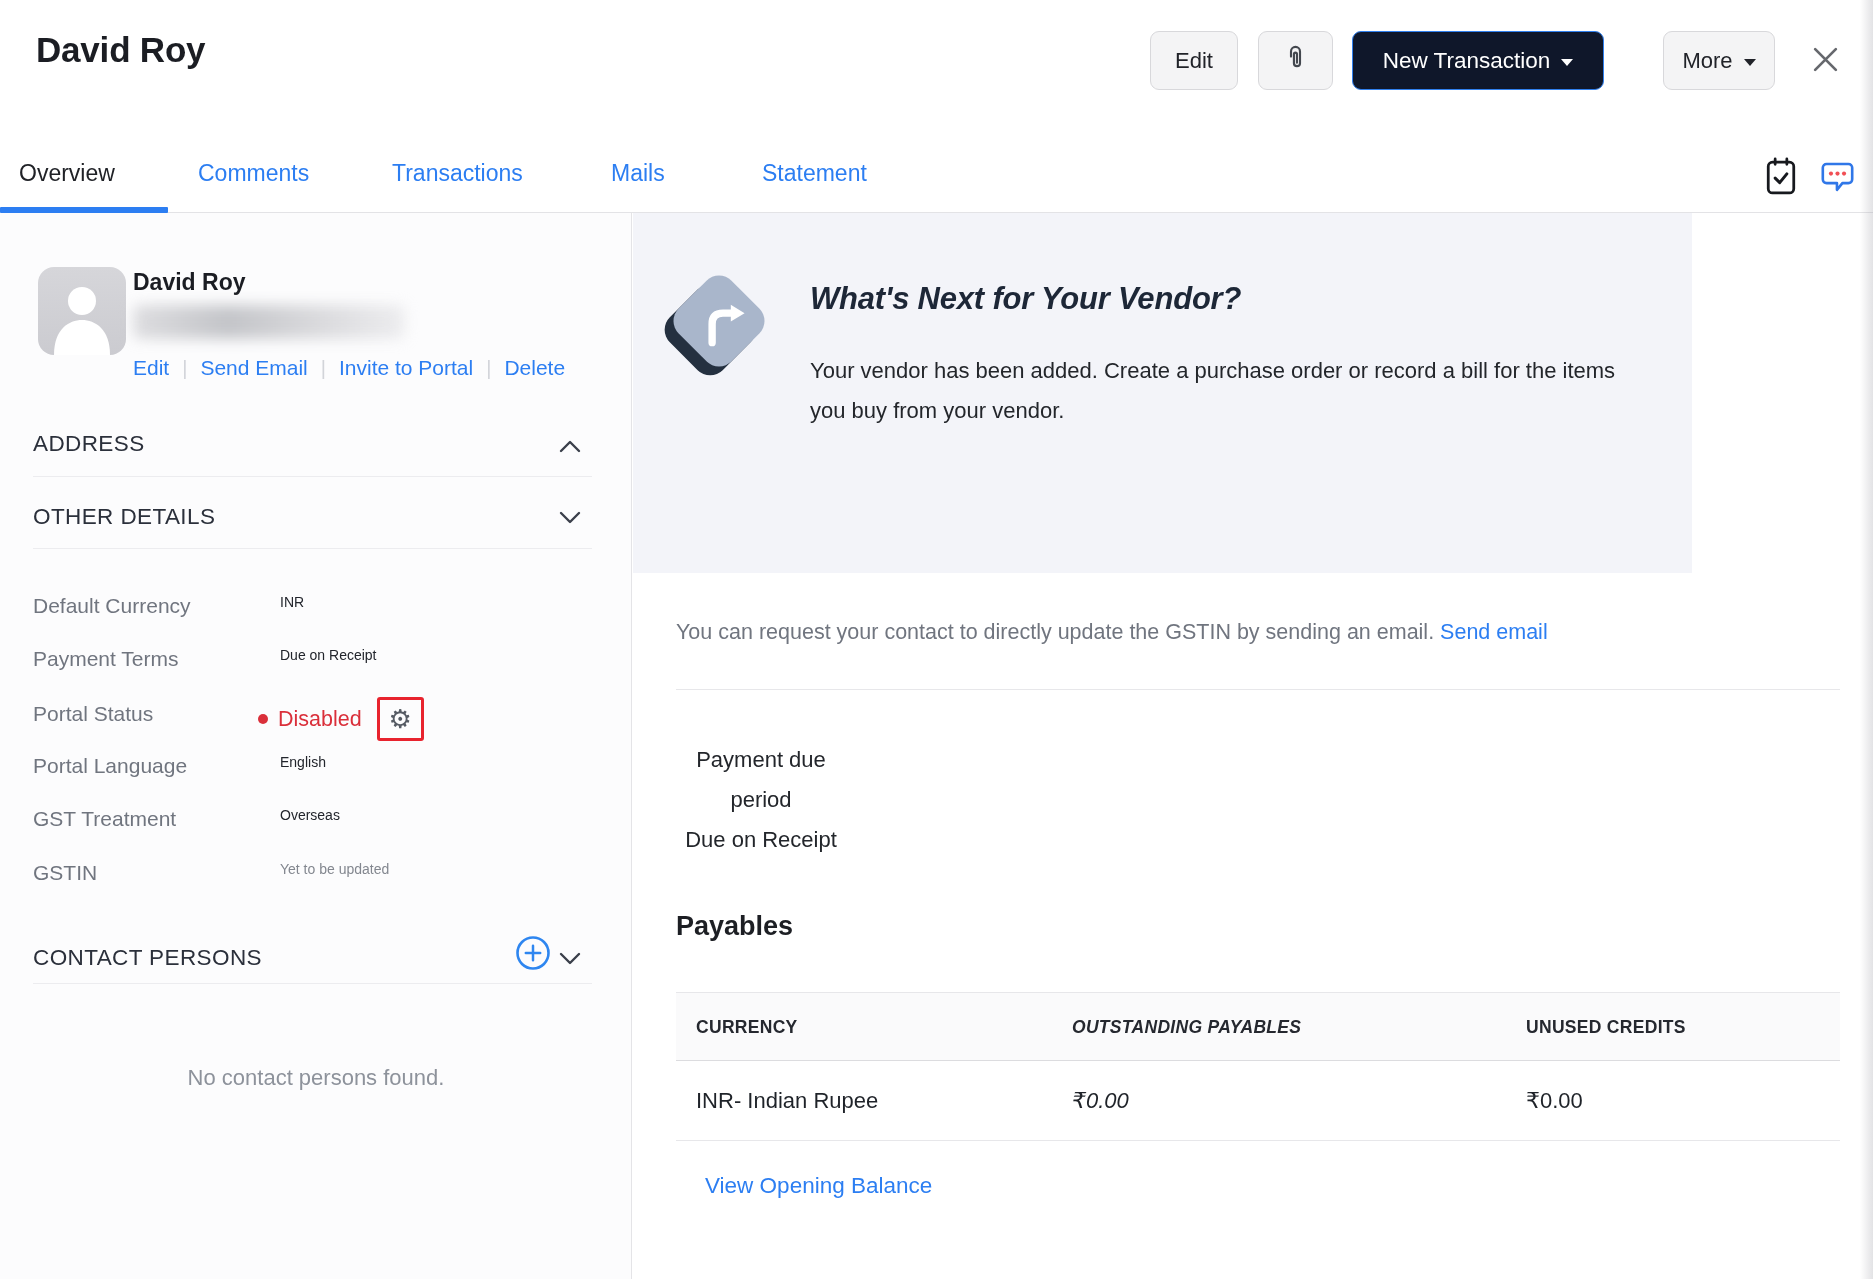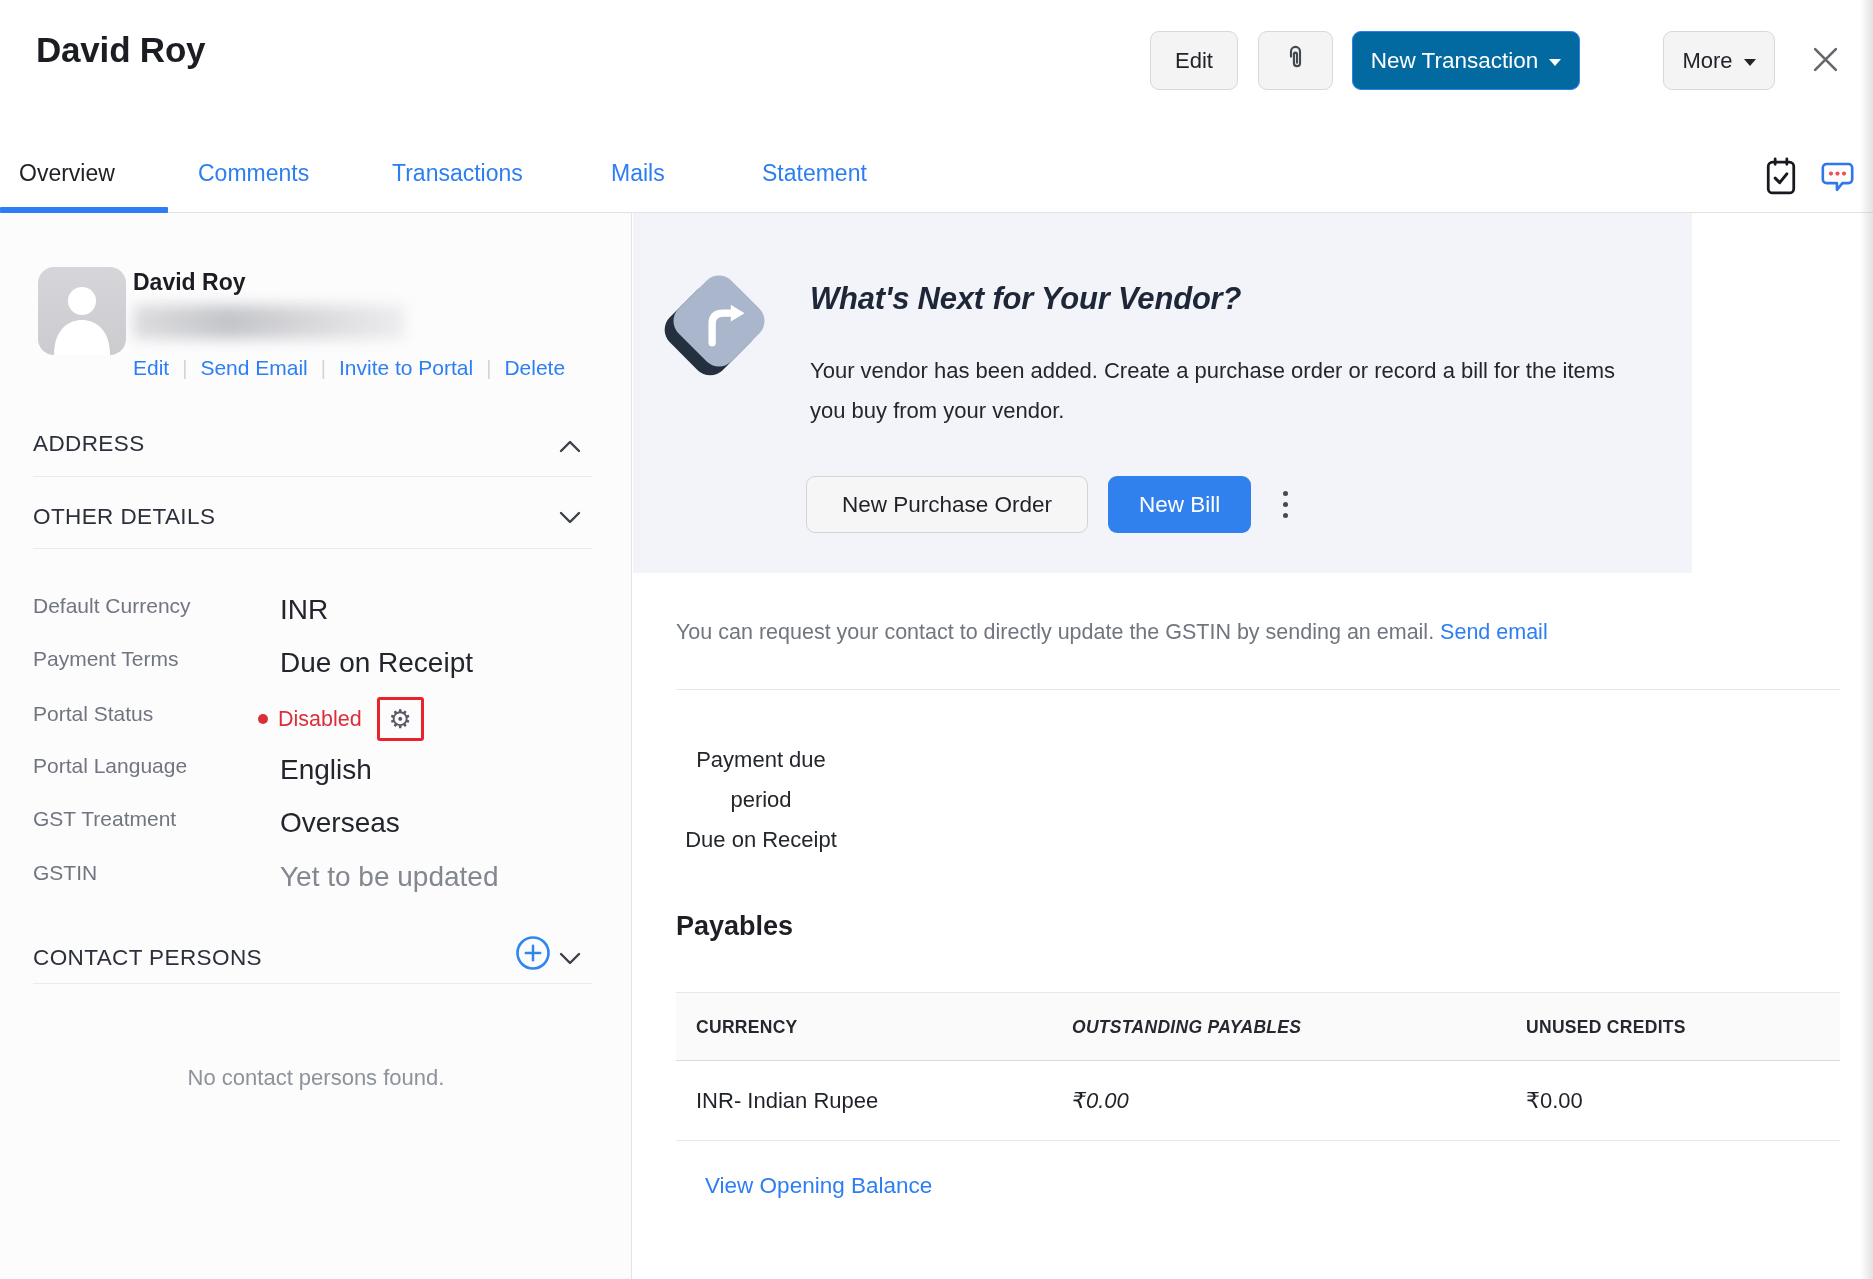--- a/index.html
+++ b/index.html
@@ -9,21 +9,21 @@
     font-family:"Liberation Sans","DejaVu Sans",sans-serif; color:#1d2026; overflow:hidden;
   }
   
   .page-title { position:absolute; left:36px; top:30px; font-size:35px; font-weight:700; color:#1b1d23; letter-spacing:-0.2px; }
   .hdr-btn {
     position:absolute; top:31px; height:59px; display:flex; align-items:center; justify-content:center;
     background:#f4f4f5; border:1px solid #d8d8db; border-radius:9px; font-size:22px; color:#212329; cursor:pointer;
   }
   .btn-edit { left:1150px; width:88px; }
   .btn-attach { left:1258px; width:75px; }
-  .btn-newtx { left:1352px; width:228px; background:#0369a1; border-color:#3080ee; color:#ffffff; font-size:22.5px;text-align:center; }
+  .btn-newtx { left:1352px; width:252px; background:#0f172a; border-color:#3080ee; color:#ffffff; font-size:22.5px;text-align:center; }
   .btn-more { left:1663px; width:112px; }
   .caret { display:inline-block; width:0; height:0; border-left:6px solid transparent; border-right:6px solid transparent; border-top:7px solid currentColor; margin-left:11px; position:relative; top:2px; }
   .close-x { position:absolute; left:1806px; top:40px; width:38px; height:38px; display:flex; align-items:center; justify-content:center; cursor:pointer; }
   
   .tabbar { position:absolute; left:0; top:140px; width:1873px; height:73px; border-bottom:1px solid #e3e3e6; background:#fff; }
   .tab { position:absolute; top:20px; font-size:23px; color:#2c7ef2; cursor:pointer; }
   .tab.active { color:#202227; font-weight:500; }
   .tab-underline { position:absolute; left:0; top:67px; width:168px; height:6px; background:#2c7ef2; border-radius:1px; }
   .tabbar-icon { position:absolute; top:13px; width:46px; height:46px; display:flex; align-items:center; justify-content:center; cursor:pointer; }
   
@@ -36,21 +36,21 @@
   .redacted { position:absolute; left:133px; top:92px; width:272px; height:34px; border-radius:6px;
     background:linear-gradient(90deg,#c9c9cd 0%,#9ea0a6 35%,#c5c5c9 70%,#e3e3e6 100%); filter:blur(7px); opacity:0.6; }
   .sb-links { position:absolute; left:133px; top:143px; display:flex; align-items:center; font-size:21px; }
   .sb-links a { color:#2c7ef2; text-decoration:none; cursor:pointer; }
   .sb-sep { color:#d2d4d9; margin:0 13px; font-size:20px; }
   .sb-section { position:absolute; left:33px; font-size:22.5px; color:#2b303b; letter-spacing:0.4px; }
   .sb-chev { position:absolute; left:559px; cursor:pointer; }
   .sb-divider { position:absolute; left:33px; width:559px; height:1px; background:#ececef; }
   .detail-row { position:absolute; left:0; width:632px; height:30px; }
   .detail-label { position:absolute; left:33px; top:0; font-size:21px; color:#70757f; }
-  .detail-value { position:absolute; left:280px; top:0; font-size:28px; color:#22252c; }
+  .detail-value { position:absolute; left:280px; top:0; font-size:14px; color:#22252c; }
   .detail-value.muted { color:#83878f; }
   .portal-row { position:absolute; left:0; top:478px; width:632px; height:48px; }
   .portal-value { position:absolute; left:258px; top:4px; height:48px; display:flex; align-items:center; }
   .red-dot { width:10px; height:10px; border-radius:50%; background:#da2f3a; margin-right:10px; }
   .disabled-txt { font-size:21.5px; color:#da2f3a; }
   .red-box { width:47px; height:44px; border:3px solid #e8232e; border-radius:3px; margin-left:15px; display:flex; align-items:center; justify-content:center; cursor:pointer; }
   .gear-glyph { font-size:26px; color:#565b64; line-height:1; }
   .plus-circle { position:absolute; left:515px; top:722px; width:36px; height:36px; cursor:pointer; }
   .empty-contacts { position:absolute; left:0; top:852px; width:632px; text-align:center; font-size:22px; color:#8d929b; }
   
@@ -231,33 +231,20 @@
           <rect x="22" y="22" width="76" height="76" rx="18" fill="#a9b6cb" transform="rotate(45 60 60)"></rect>
           <path d="M53 82 L53 63 Q53 52 64 52 L72 52" stroke="#ffffff" stroke-width="7.5" fill="none" stroke-linecap="round"></path>
           <polygon points="72,43.5 86,52 72,60.5" fill="#ffffff"></polygon>
         </svg>
       </div>
       <div class="wn-title">What's Next for Your Vendor?</div>
       <div class="wn-desc">
         <span style="display:block">Your vendor has been added. Create a purchase order or record a bill for the items</span>
         <span style="display:block">you buy from your vendor.</span>
       </div>
-      <div class="wn-buttons">
-        <div class="btn-npo">
-          <span>New Purchase Order</span>
-        </div>
-        <div class="btn-newbill">
-          <span>New Bill</span>
-        </div>
-        <div class="kebab">
-            <i></i>
-            <i></i>
-            <i></i>
-          </div>
-      </div>
     </div>
 
     <div class="gstin-row">
       <span>You can request your contact to directly update the GSTIN by sending an email.</span>
       <a>Send email</a>
     </div>
 
     <div class="main-divider"></div>
 
     <div class="payment-due">

